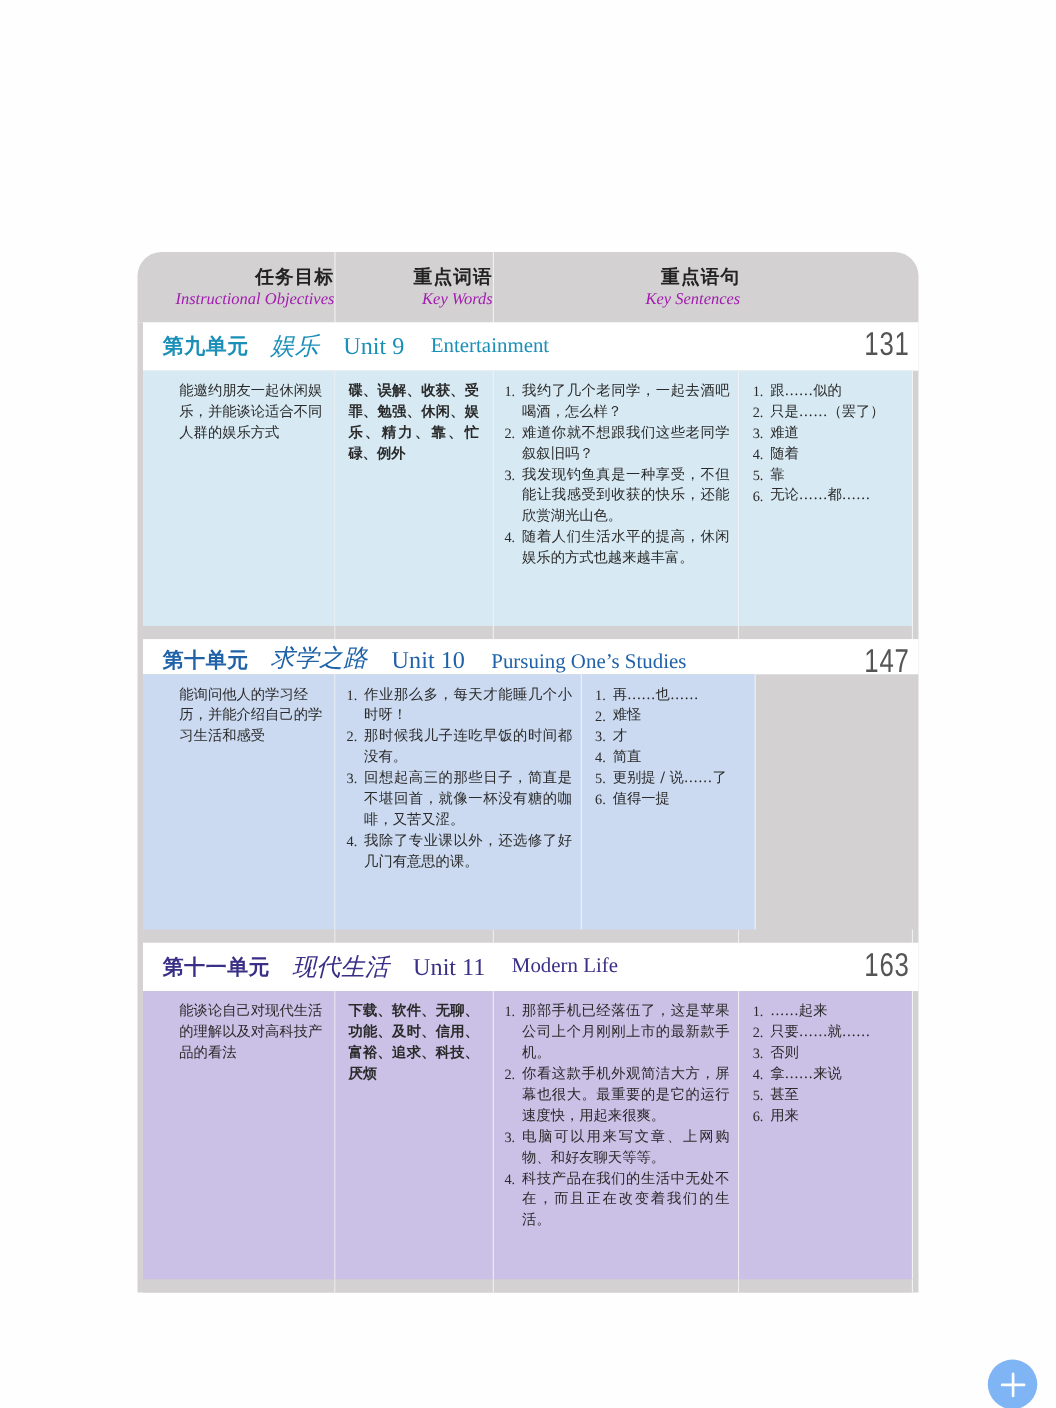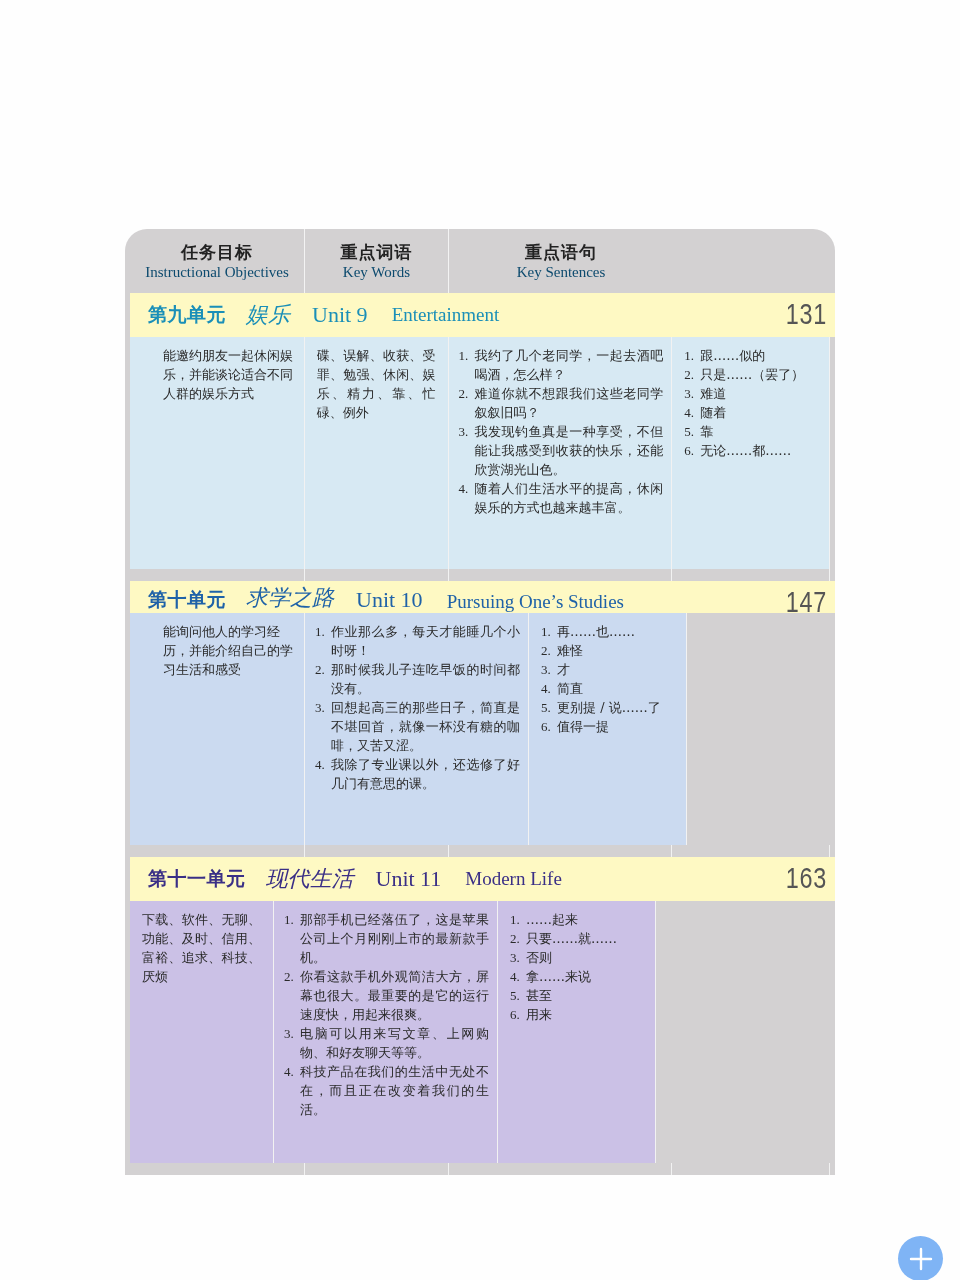--- a/index.html
+++ b/index.html
@@ -21,41 +21,41 @@
       height: 64px;
       background: #d3d1d2;
       border-radius: 22px 22px 0 0;
       padding: 0 0 0 5px;
       position: relative;
     }
     .thead::before {
       content: ""; position: absolute; left: 0; top: 22px; width: 5px; bottom: 0;
     }
     .th {
-      display: flex; flex-direction: column; align-items: center; justify-content: center;
+      display: flex; flex-direction: column; align-items: flex-end; justify-content: center;
       border-right: 1.5px solid #f3f3f3;
       color: #222;
     }
     .th:last-child { border-right: none; }
     .th .zh { font-family: "DejaVu Sans", sans-serif; font-weight: bold; font-size: 17px; letter-spacing: 1px; line-height: 22px; }
-    .th .en { font-family: "Liberation Serif", serif; font-size: 15px; line-height: 18px; color: #0c4a6e; }
+    .th .en { font-family: "Liberation Serif", serif; font-size: 15px; line-height: 18px; color: #a21caf; font-style: italic; }
 
     .col1 { width: 175px; }
     .col2 { width: 144px; }
     .col3 { width: 224px; }
     .col4 { width: 158px; }
 
     .body-wrap {
       background: #d3d1d2;
       padding: 0 5px 0 5px;
       position: relative;
     }
     .unit-title {
       height: 44px;
-      background: #fef9c3;
+      background: #ffffff;
       display: flex; align-items: center;
       padding-left: 18px;
       position: relative;
       margin: 0 -5px 0 0;
     }
     .unit-title .zhnum { font-family: "DejaVu Sans", sans-serif; font-weight: bold; font-size: 19px; letter-spacing: 0.5px; }
     .unit-title .zhname { font-family: "DejaVu Serif", serif; font-size: 22px; margin-left: 20px; font-style: italic; }
     .unit-title .unitno { font-family: "Liberation Serif", serif; font-size: 22px; margin-left: 22px; }
     .unit-title .enname { font-family: "Liberation Serif", serif; font-size: 19px; margin-left: 24px; }
     .unit-title .pg {
@@ -70,21 +70,21 @@
     .cell {
       border-right: 1.5px solid #f2f2f2;
       font-family: "DejaVu Serif", serif;
       font-size: 13px;
       line-height: 19px;
       color: #2a2a2a;
       padding: 9px 10px 0 16px;
     }
     .cell:last-child { border-right: 1.5px solid #f2f2f2; }
     .cell.c1 { width: 175px; padding-left: 33px; padding-right: 8px; }
-    .cell.c2 { width: 144px; padding-left: 12px; padding-right: 12px; text-align: justify; }
+    .cell.c2 { width: 144px; padding-left: 12px; padding-right: 12px; text-align: justify; font-weight: bold; }
     .cell.c3 { width: 224px; padding-left: 10px; padding-right: 8px; }
     .cell.c4 { width: 158px; padding-left: 12px; }
     .sent { display: flex; }
     .sent .n { width: 16px; flex-shrink: 0; font-family: "Liberation Serif", serif; }
     .sent .t { flex: 1; text-align: justify; }
     .gp { display: flex; }
     .gp .n { width: 16px; flex-shrink: 0; font-family: "Liberation Serif", serif; }
 
     .gray-strip { height: 12px; display: flex; }
     .gray-strip div { border-right: 1.5px solid #f2f2f2; background: #d3d1d2; }
@@ -245,20 +245,21 @@
       </div>
       <div>
         <div class="unit-title" style="height: 44px;">
           <span class="zhnum" style="color: rgb(58, 47, 134);">第十一单元</span>
           <span class="zhname" style="color: rgb(58, 47, 134);">现代生活</span>
           <span class="unitno" style="color: rgb(58, 47, 134);">Unit 11</span>
           <span class="enname" style="color: rgb(58, 47, 134);">Modern Life</span>
           <span class="pg">163</span>
         </div>
         <div class="row" style="height: 262px;">
+          <div class="cell c1" style="background: rgb(203, 193, 230);">能谈论自己对现代生活的理解以及对高科技产品的看法</div>
           <div class="cell c2" style="background: rgb(203, 193, 230);">下载、软件、无聊、功能、及时、信用、富裕、追求、科技、厌烦</div>
           <div class="cell c3" style="background: rgb(203, 193, 230);">
             <div class="sent">
               <span class="n">1.</span>
               <span class="t">那部手机已经落伍了，这是苹果公司上个月刚刚上市的最新款手机。</span>
             </div>
             <div class="sent">
               <span class="n">2.</span>
               <span class="t">你看这款手机外观简洁大方，屏幕也很大。最重要的是它的运行速度快，用起来很爽。</span>
             </div>

